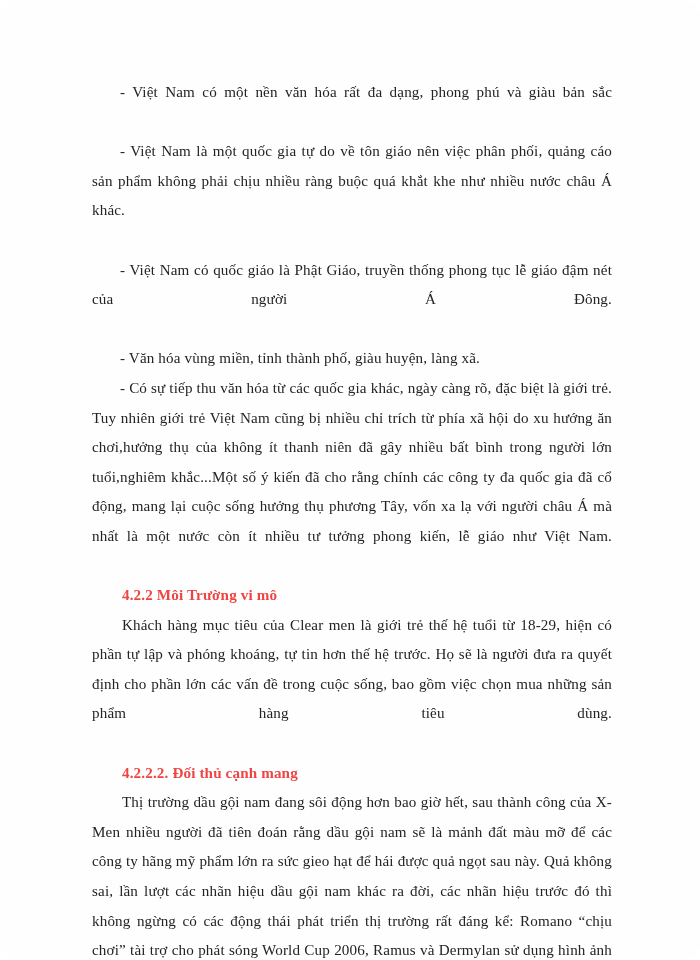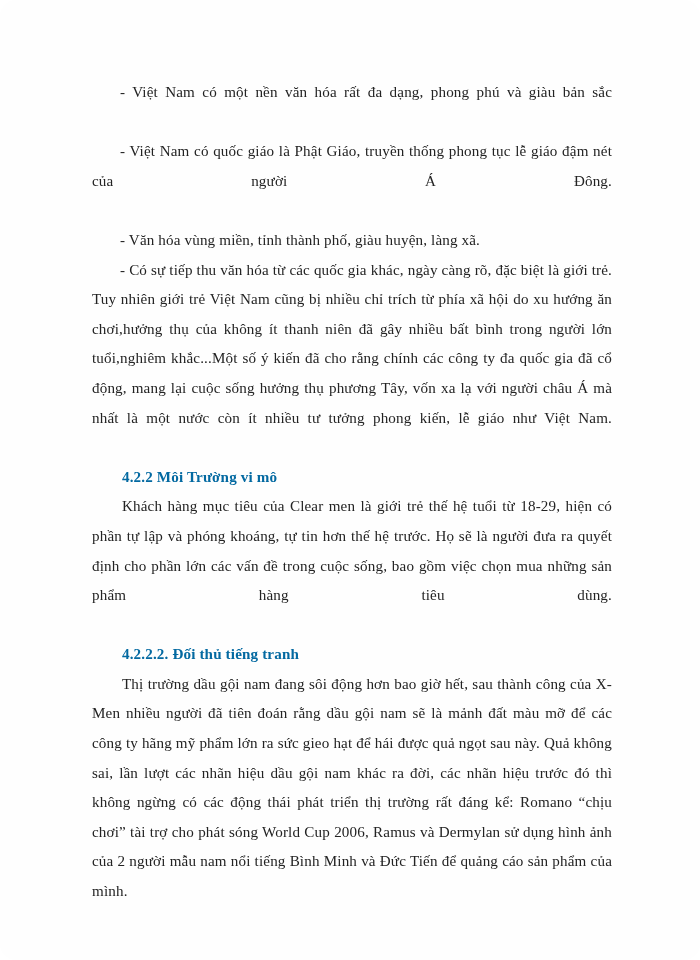--- a/index.html
+++ b/index.html
@@ -44,45 +44,46 @@
   .indent {
     text-indent: 30px;
   }
   .indent-dash {
     text-indent: 28px;
   }
   .heading {
     font-size: 15.1px;
     line-height: 29.6px;
     font-weight: bold;
-    color: #0369a1;
+    color: #ef4444;
     margin: 0;
     text-indent: 30px;
     letter-spacing: 0.01em;
     white-space: nowrap;
   }
 </style>
 </head>
 <body>
 
 <div class="page">
   <div class="content">
 
     <p class="para indent-dash">- Việt Nam có một nền văn hóa rất đa dạng, phong phú và giàu bản sắc</p>
 
+    <p class="para indent-dash">- Việt Nam là một quốc gia tự do về tôn giáo nên việc phân phối, quảng cáo sản phẩm không phải chịu nhiều ràng buộc quá khắt khe như nhiều nước châu Á khác.</p>
 
     <p class="para indent-dash">- Việt Nam có quốc giáo là Phật Giáo, truyền thống phong tục lễ giáo đậm nét của người Á Đông.</p>
 
     <p class="para last indent-dash">- Văn hóa vùng miền, tỉnh thành phố, giàu huyện, làng xã.</p>
 
     <p class="para indent-dash">- Có sự tiếp thu văn hóa từ các quốc gia khác, ngày càng rõ, đặc biệt là giới trẻ. Tuy nhiên giới trẻ Việt Nam cũng bị nhiều chỉ trích từ phía xã hội do xu hướng ăn chơi,hưởng thụ của không ít thanh niên đã gây nhiều bất bình trong người lớn tuổi,nghiêm khắc...Một số ý kiến đã cho rằng chính các công ty đa quốc gia đã cổ động, mang lại cuộc sống hưởng thụ phương Tây, vốn xa lạ với người châu Á mà nhất là một nước còn ít nhiều tư tưởng phong kiến, lễ giáo như Việt Nam.</p>
 
     <p class="heading">4.2.2 Môi Trường vi mô</p>
 
 
     <p class="para indent">Khách hàng mục tiêu của Clear men là giới trẻ thế hệ tuổi từ 18-29, hiện có phần tự lập và phóng khoáng, tự tin hơn thế hệ trước. Họ sẽ là người đưa ra quyết định cho phần lớn các vấn đề trong cuộc sống, bao gồm việc chọn mua những sản phẩm hàng tiêu dùng.</p>
 
-    <p class="heading">4.2.2.2. Đối thủ tiếng tranh</p>
+    <p class="heading">4.2.2.2. Đối thủ cạnh mang</p>
 
     <p class="para indent">Thị trường dầu gội nam đang sôi động hơn bao giờ hết, sau thành công của X-Men nhiều người đã tiên đoán rằng dầu gội nam sẽ là mảnh đất màu mỡ để các công ty hãng mỹ phẩm lớn ra sức gieo hạt để hái được quả ngọt sau này. Quả không sai, lần lượt các nhãn hiệu dầu gội nam khác ra đời, các nhãn hiệu trước đó thì không ngừng có các động thái phát triển thị trường rất đáng kể: Romano “chịu chơi” tài trợ cho phát sóng World Cup 2006, Ramus và Dermylan sử dụng hình ảnh của 2 người mẫu nam nổi tiếng Bình Minh và Đức Tiến để quảng cáo sản phẩm của mình.</p>
 
   </div>
 </div>
 
 </body></html>

